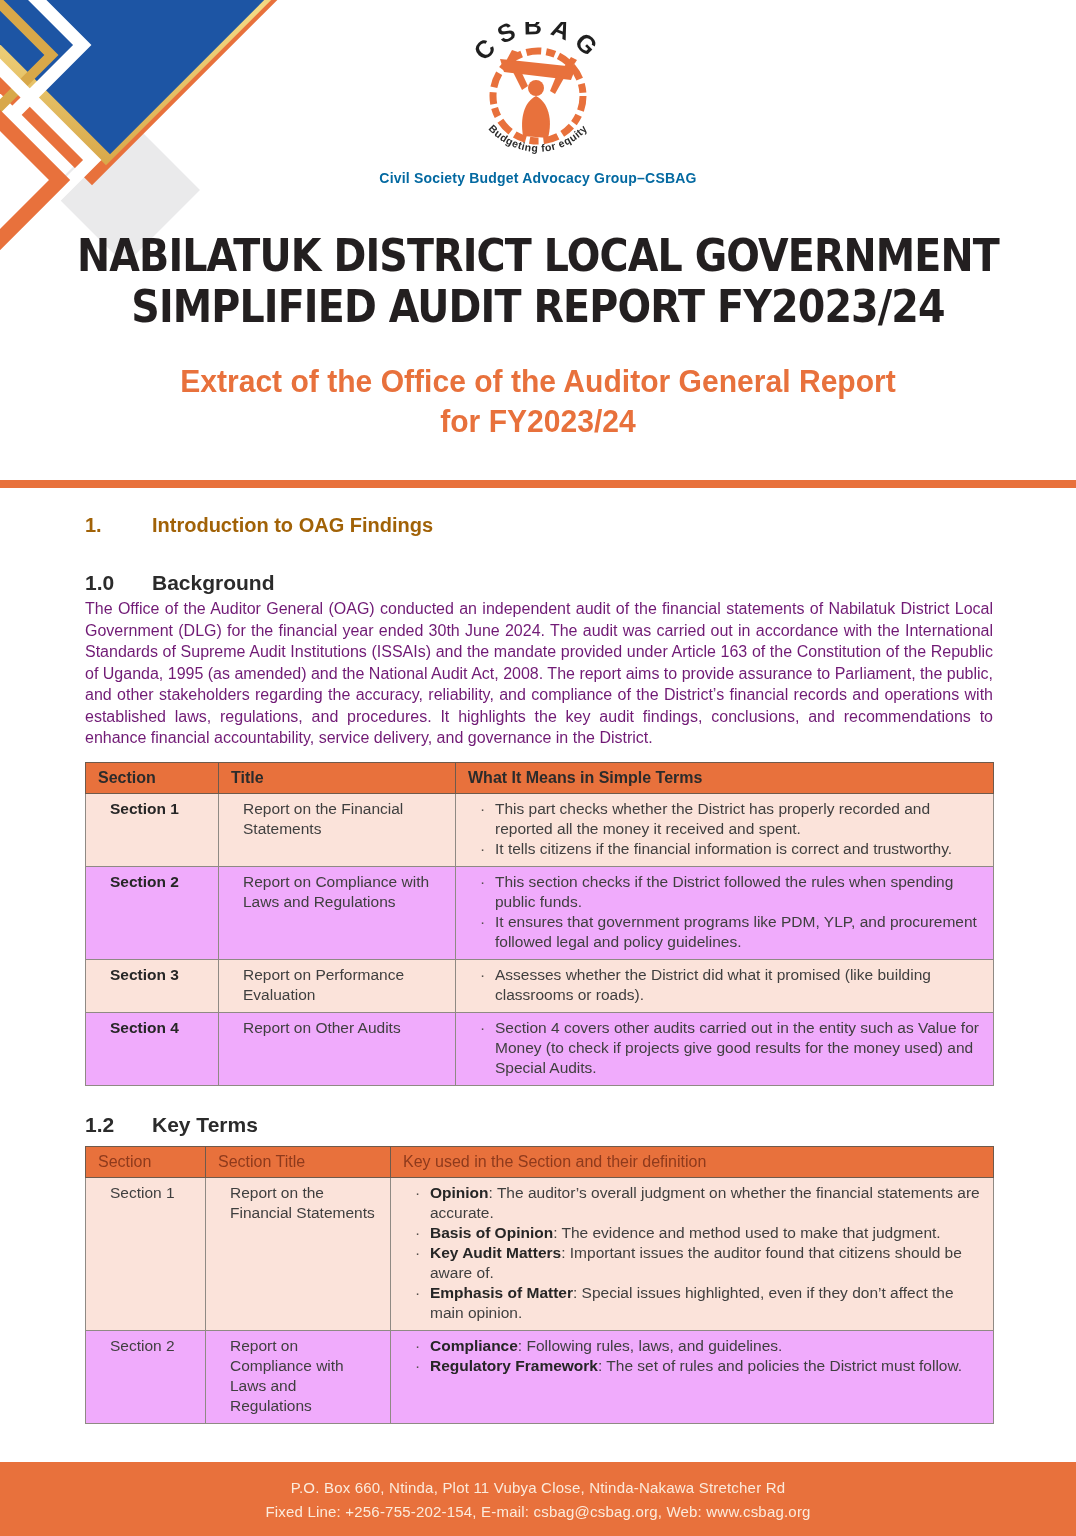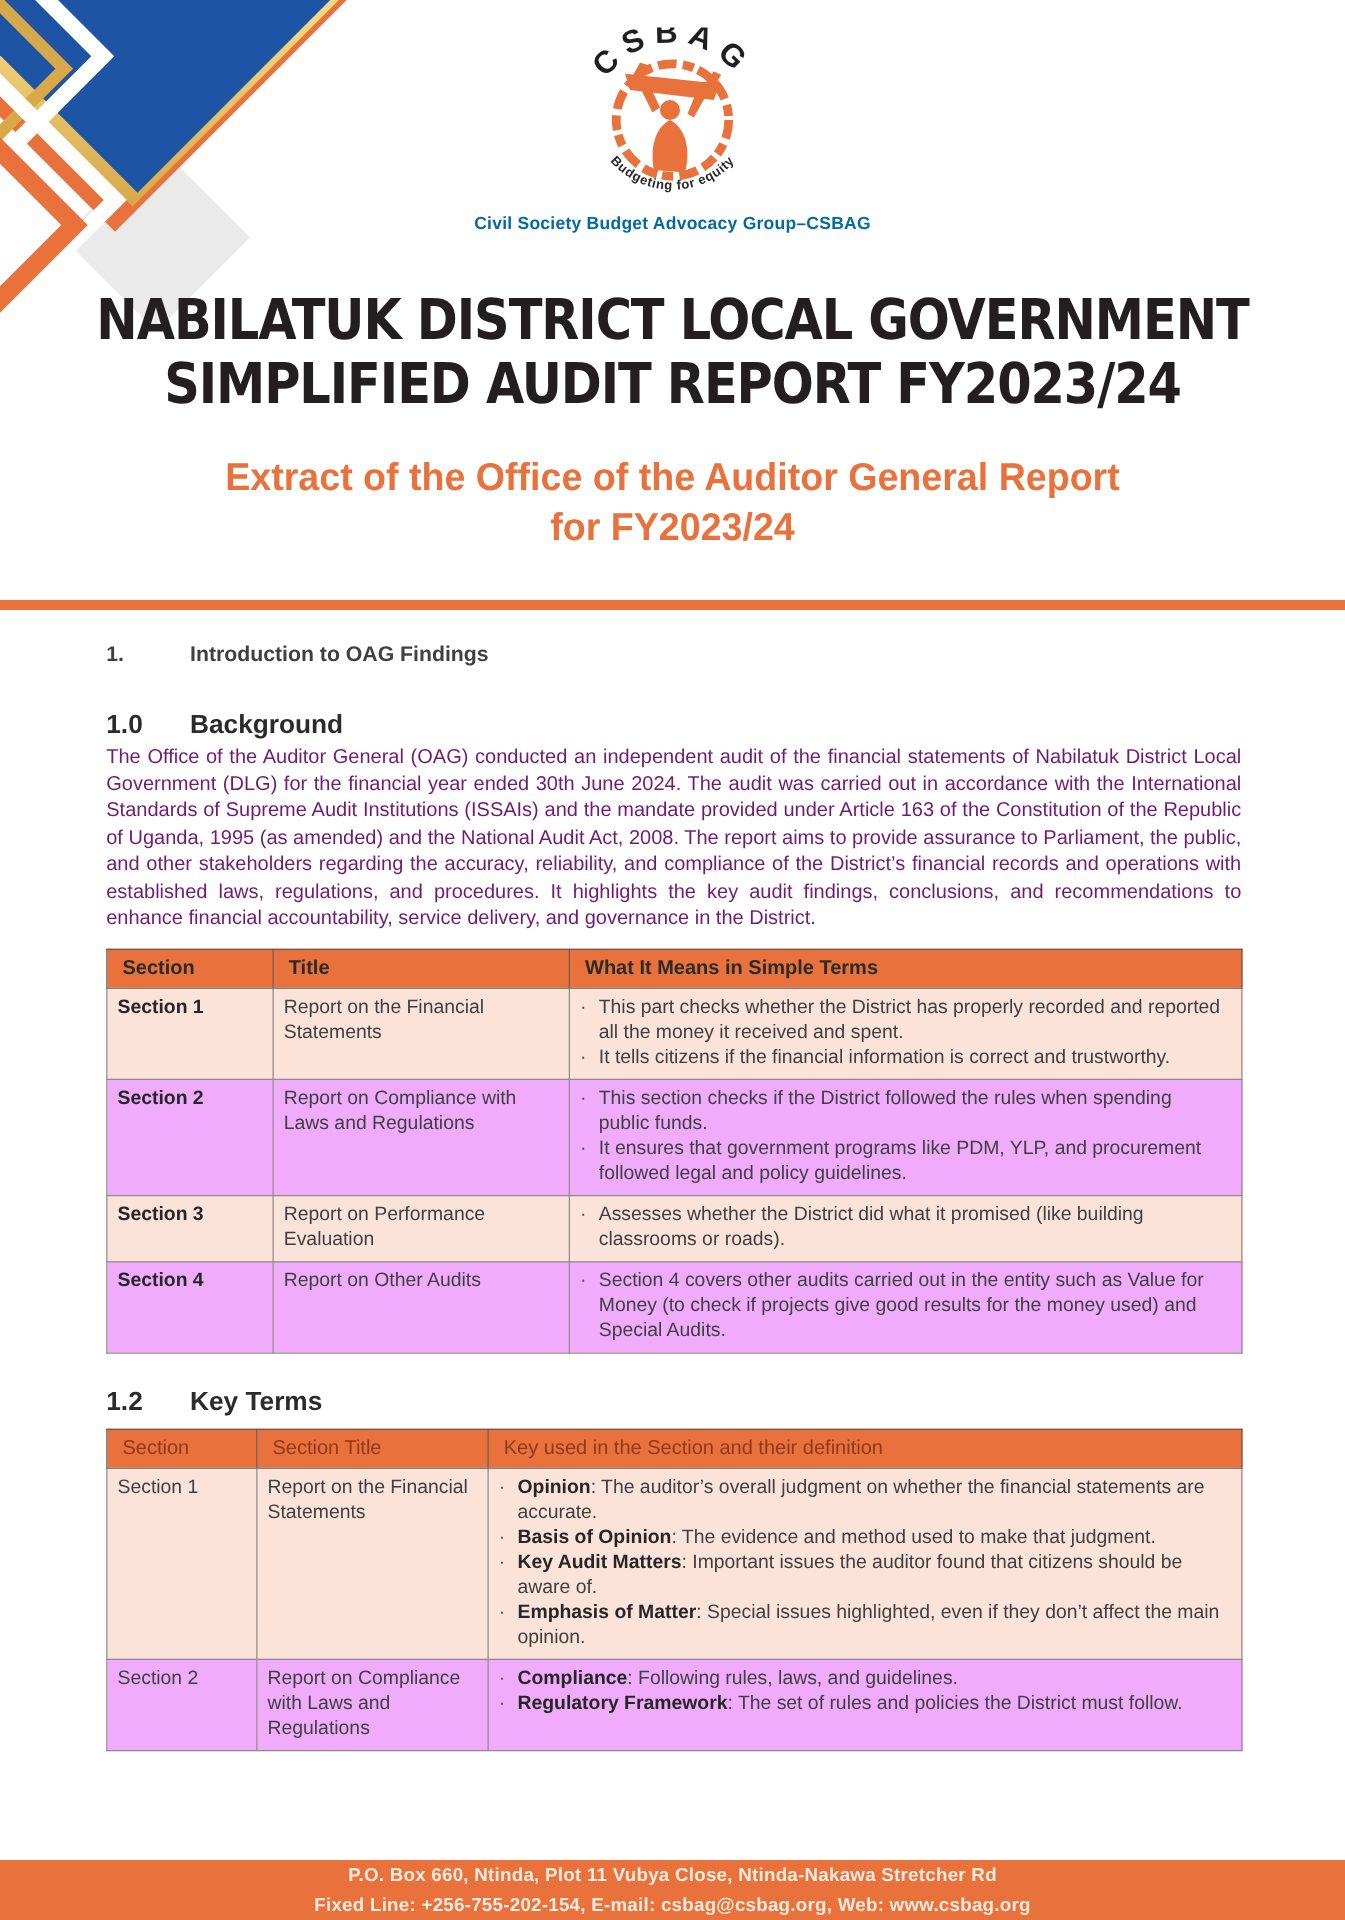--- a/index.html
+++ b/index.html
@@ -35,49 +35,49 @@
   .subtitle {
     margin-top:30px; font-weight:700; font-size:31px; line-height:40px;
     color:#E8713C; transform:scaleX(0.97); transform-origin:50% 50%; white-space:nowrap;
   }
 
   
   .rule { margin-top:38px; width:100%; height:8px; background:#E8713C; }
 
   
   .content { position:relative; z-index:2; padding:0 83px 0 85px; }
-  .sec-head { margin-top:26px; font-size:17px; font-weight:700; color:#404040; }
+  .sec-head { margin-top:26px; font-size:20px; font-weight:700; color:#a16207; }
   .sub-head { font-size:21px; font-weight:700; color:#2b2b2b; }
   .h-num { display:inline-block; width:67px; }
   .mt-background { margin-top:34px; }
   .mt-overview { margin-top:25px; }
   .mt-keyterms { margin-top:27px; }
   .body-par { margin-top:3px; font-size:16px; line-height:21.5px; text-align:justify; color:#701a75; }
 
   
   table { width:100%; border-collapse:collapse; table-layout:fixed; font-size:15.5px; line-height:20px; color:#3f3f3f; }
   .tbl1 { margin-top:13px; }
   .tbl2 { margin-top:9px; }
-  th, td { border:1px solid #8F8A84; padding:5px 12px 7px 8px; vertical-align:top; text-align:left; }
+  th, td { border:1px solid #8F8A84; padding:5px 12px 7px 24px; vertical-align:top; text-align:left; }
   thead th { background:#E8713C; padding:5px 12px; border-color:#6E5A4C; }
   .tbl1 thead th { font-weight:700; color:#2B2B2B; font-size:16px; }
   .tbl2 thead th { font-weight:400; color:#8E3A1C; font-size:16px; }
   .row-pink td { background:#FBE3DA; }
   .row-blue td { background:#f0abfc; }
   .tbl1 td.sec { font-weight:700; color:#262626; }
   .tbl2 td.sec { font-weight:400; color:#3f3f3f; }
   .pt { display:flex; gap:9px; }
   .pt .dot { flex:0 0 6px; color:#55504b; }
   .pt strong { color:#262626; }
 
   
   footer {
-    position:absolute; left:0; bottom:0; width:100%; height:48px; background:#E8713C;
+    position:absolute; left:0; bottom:0; width:100%; height:74px; background:#E8713C;
     display:flex; flex-direction:column; align-items:center; justify-content:center; gap:7px;
-    color:#FBEBDC; font-size:15px; letter-spacing:0.2px; z-index:3;font-weight:bold;
+    color:#FBEBDC; font-size:15px; letter-spacing:0.2px; z-index:3;
   }
 </style>
 </head>
 <body>
 
 <div class="page">
 
   <div class="corner">
     <div class="dia d-gray"></div>
     <div class="dia d-orange"></div>

